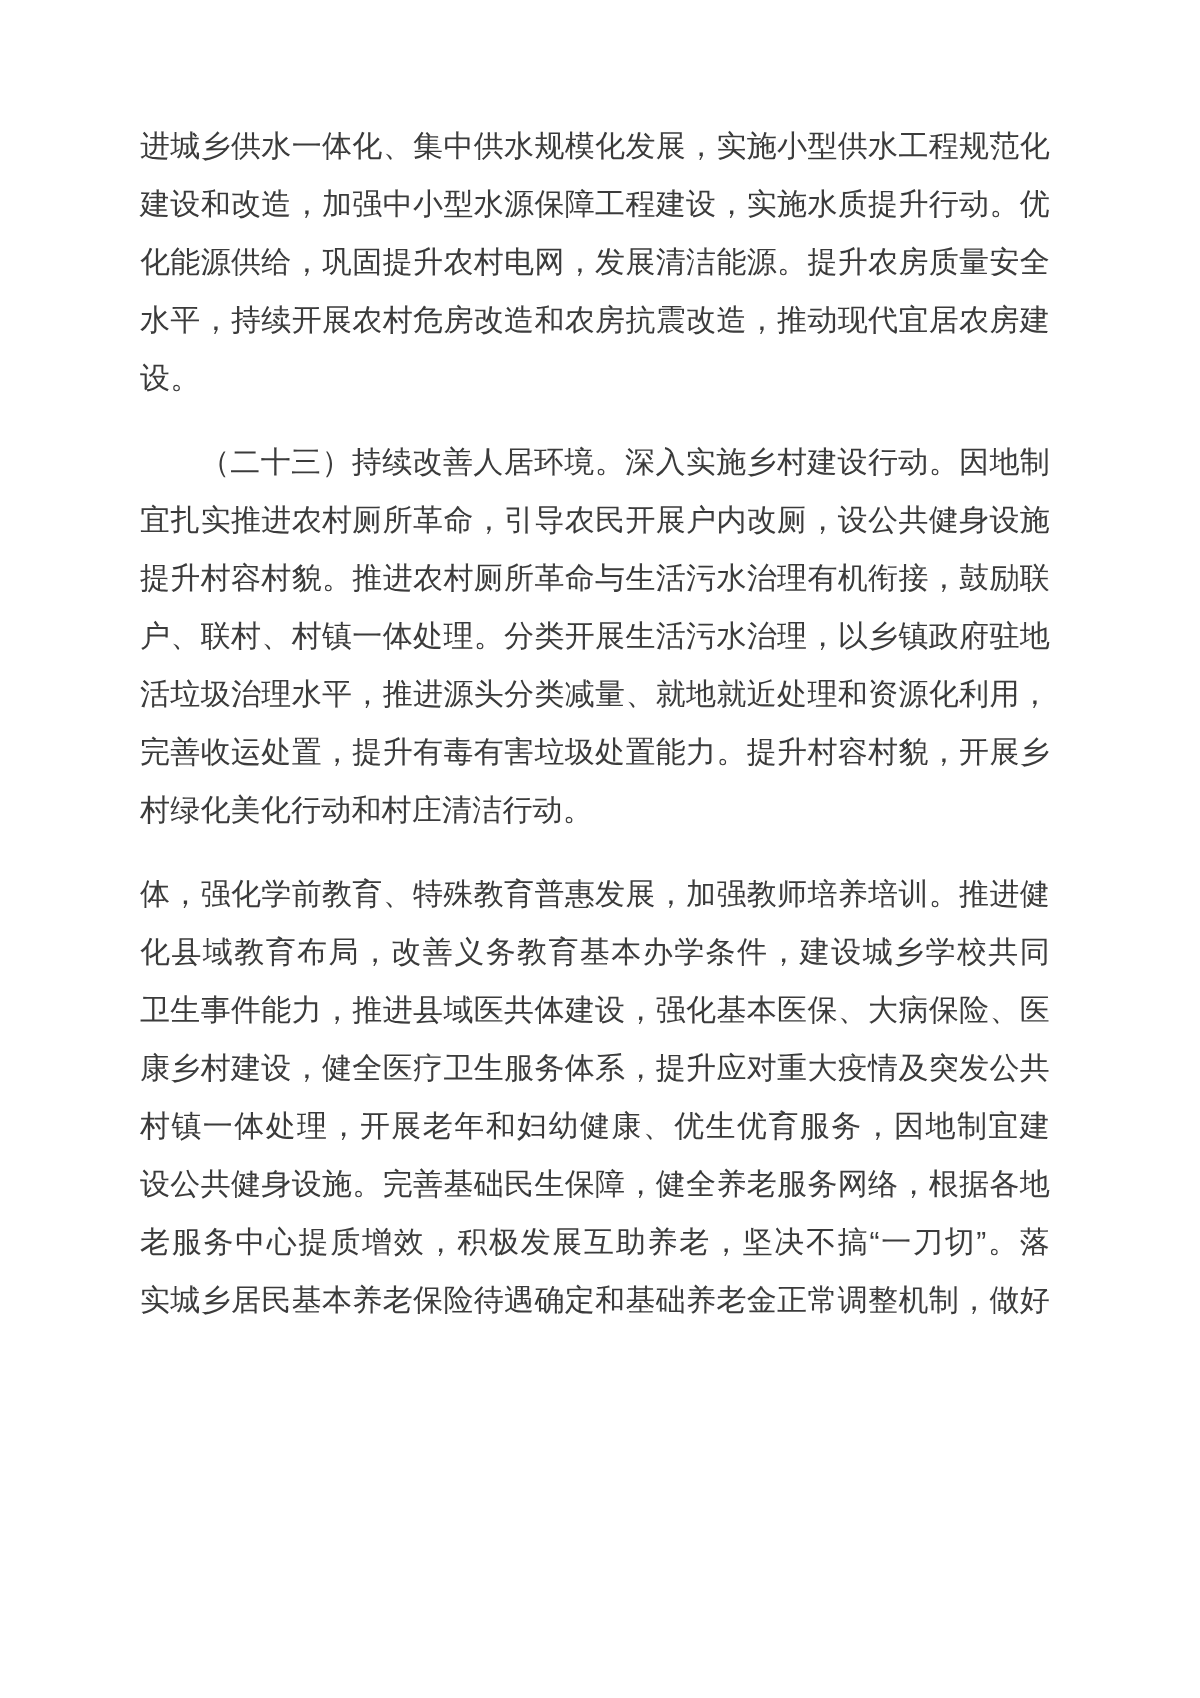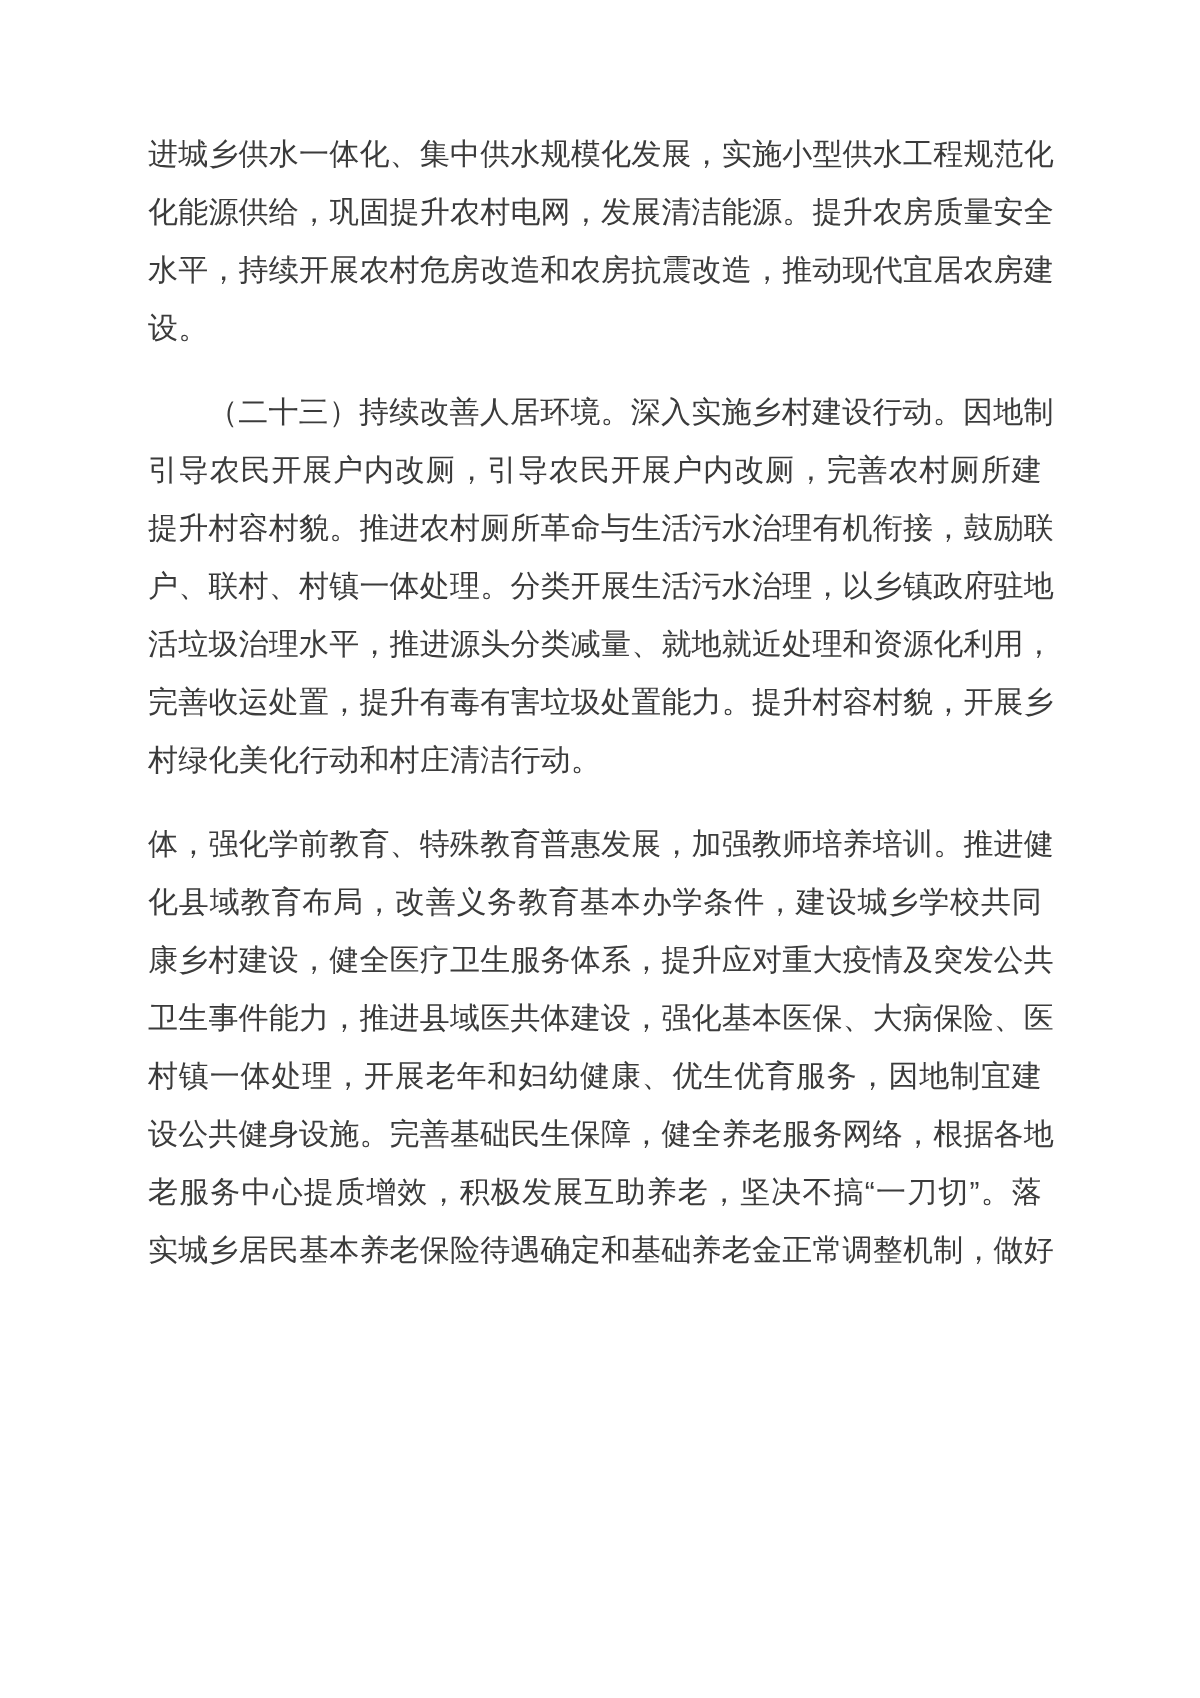--- a/index.html
+++ b/index.html
@@ -19,21 +19,21 @@
     left: 140px;
     top: 117px;
     width: 910px;
     font-family: "Liberation Sans", "DejaVu Sans", sans-serif;
     font-size: 30px;
     line-height: 58px;
     color: #3b3b3b;
     letter-spacing: 0.2px;
   }
   .para {
-    margin: 8px;
+    margin: 0;
     padding: 0;
   }
   .para + .para {
     margin-top: 26px;
   }
   .line {
     display: block;
     text-align: justify;
     text-align-last: justify;
     white-space: nowrap;
@@ -46,40 +46,41 @@
   }
 </style>
 </head>
 <body>
 
 <div class="page">
   <div class="content">
 
     <p class="para">
       <span class="line">进城乡供水一体化、集中供水规模化发展，实施小型供水工程规范化</span>
+      <span class="line">建设和改造，加强中小型水源保障工程建设，实施水质提升行动。优</span>
       <span class="line">化能源供给，巩固提升农村电网，发展清洁能源。提升农房质量安全</span>
       <span class="line">水平，持续开展农村危房改造和农房抗震改造，推动现代宜居农房建</span>
       <span class="line left">设。</span>
     </p>
 
     <p class="para">
       <span class="line indent">（二十三）持续改善人居环境。深入实施乡村建设行动。因地制</span>
-      <span class="line">引导农民开展户内改厕，引导农民开展户内改厕，完善农村厕所建</span>
+      <span class="line">宜扎实推进农村厕所革命，引导农民开展户内改厕，设公共健身设施</span>
       <span class="line">提升村容村貌。推进农村厕所革命与生活污水治理有机衔接，鼓励联</span>
       <span class="line">户、联村、村镇一体处理。分类开展生活污水治理，以乡镇政府驻地</span>
       <span class="line">活垃圾治理水平，推进源头分类减量、就地就近处理和资源化利用，</span>
       <span class="line">完善收运处置，提升有毒有害垃圾处置能力。提升村容村貌，开展乡</span>
       <span class="line left">村绿化美化行动和村庄清洁行动。</span>
     </p>
 
     <p class="para">
       <span class="line">体，强化学前教育、特殊教育普惠发展，加强教师培养培训。推进健</span>
       <span class="line">化县域教育布局，改善义务教育基本办学条件，建设城乡学校共同</span>
+      <span class="line">卫生事件能力，推进县域医共体建设，强化基本医保、大病保险、医</span>
       <span class="line">康乡村建设，健全医疗卫生服务体系，提升应对重大疫情及突发公共</span>
-      <span class="line">卫生事件能力，推进县域医共体建设，强化基本医保、大病保险、医</span>
       <span class="line">村镇一体处理，开展老年和妇幼健康、优生优育服务，因地制宜建</span>
       <span class="line">设公共健身设施。完善基础民生保障，健全养老服务网络，根据各地</span>
       <span class="line">老服务中心提质增效，积极发展互助养老，坚决不搞“一刀切”。落</span>
       <span class="line">实城乡居民基本养老保险待遇确定和基础养老金正常调整机制，做好</span>
     </p>
 
   </div>
 </div>
 
 </body></html>

